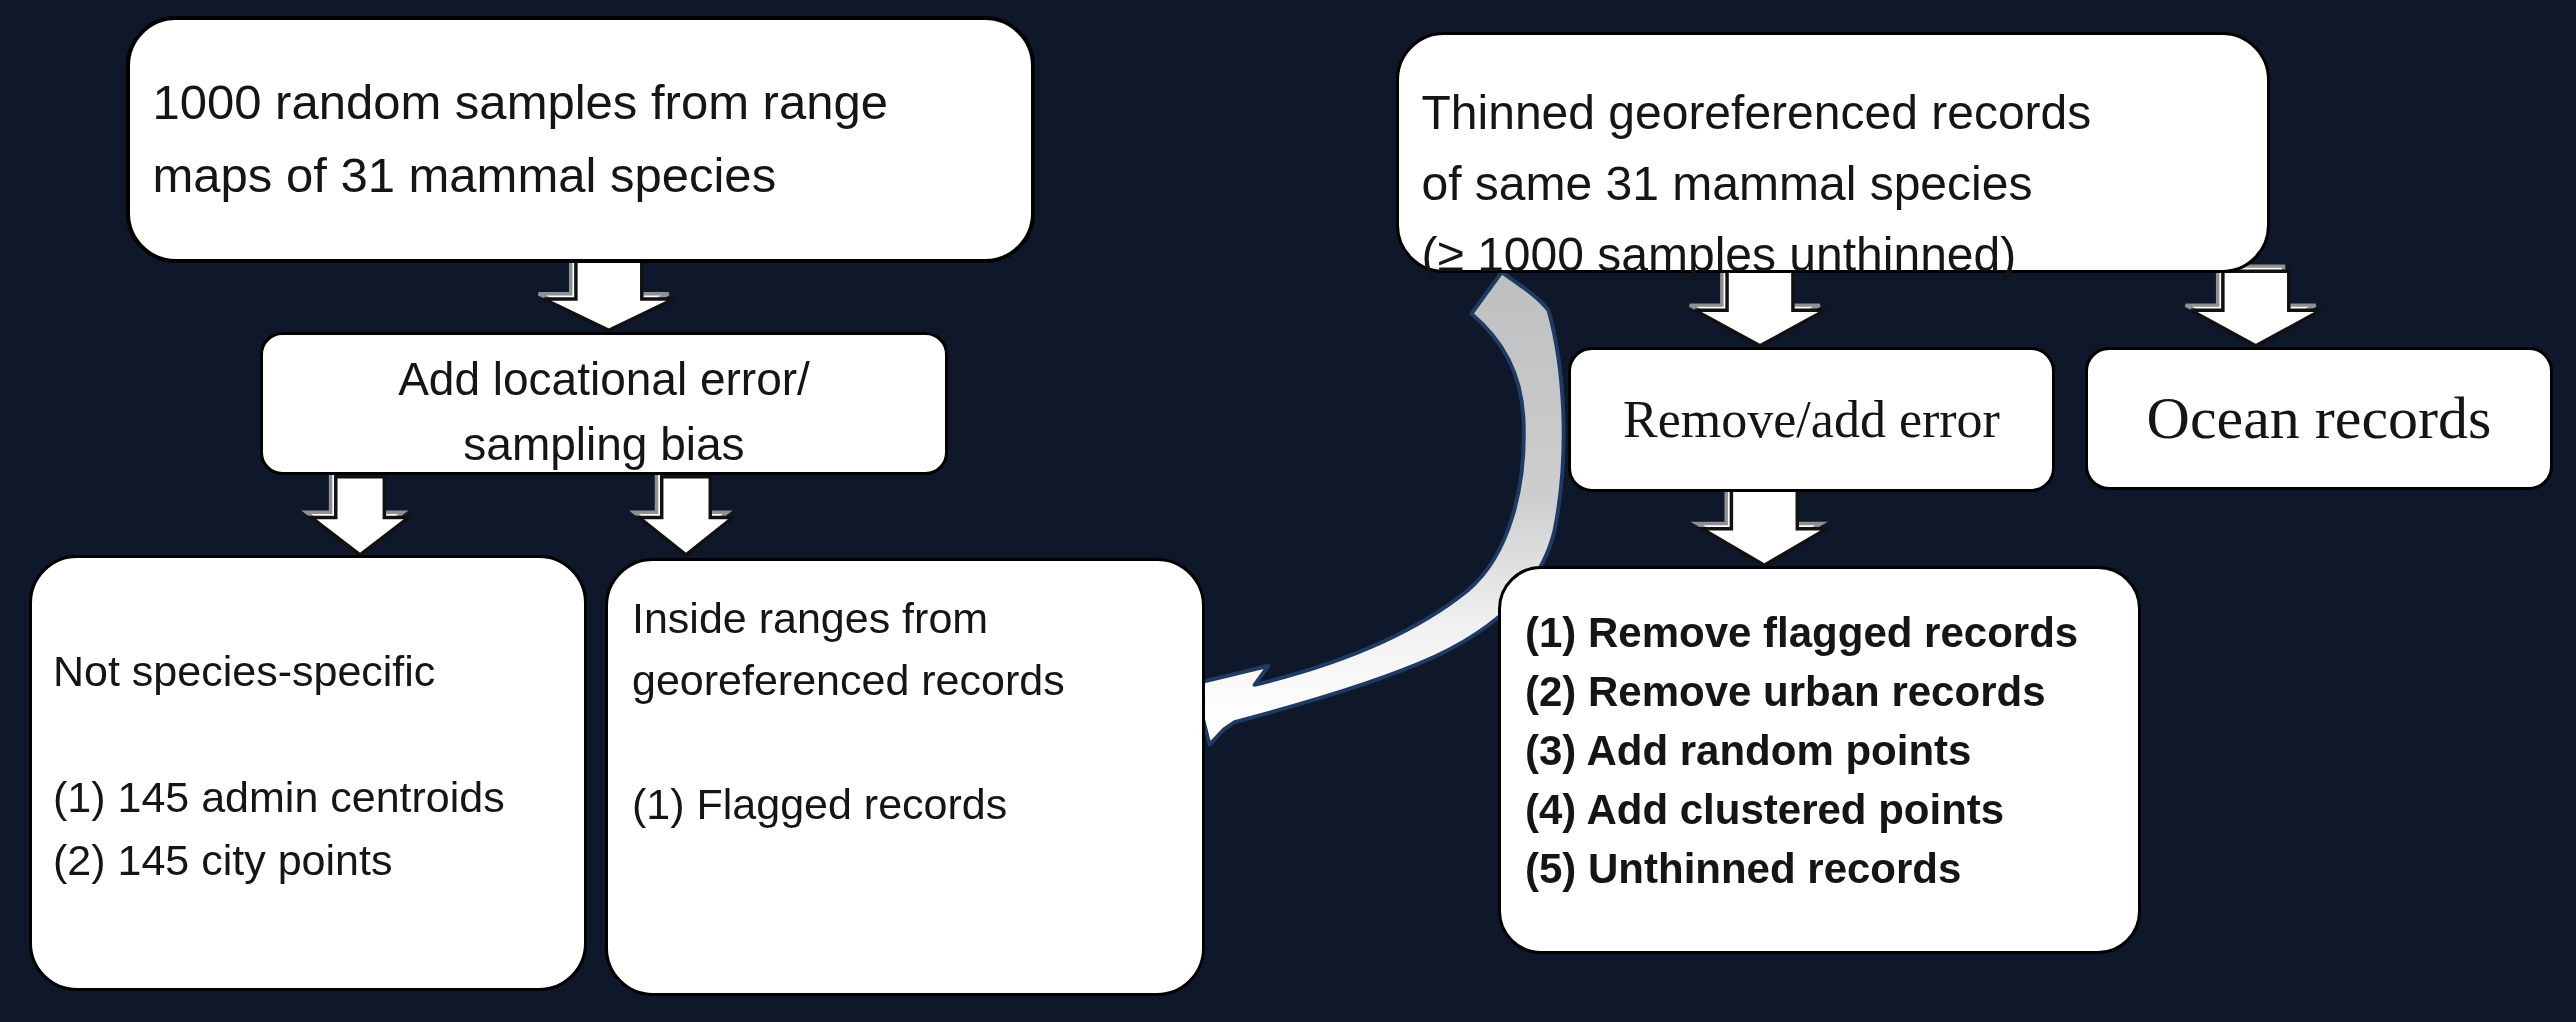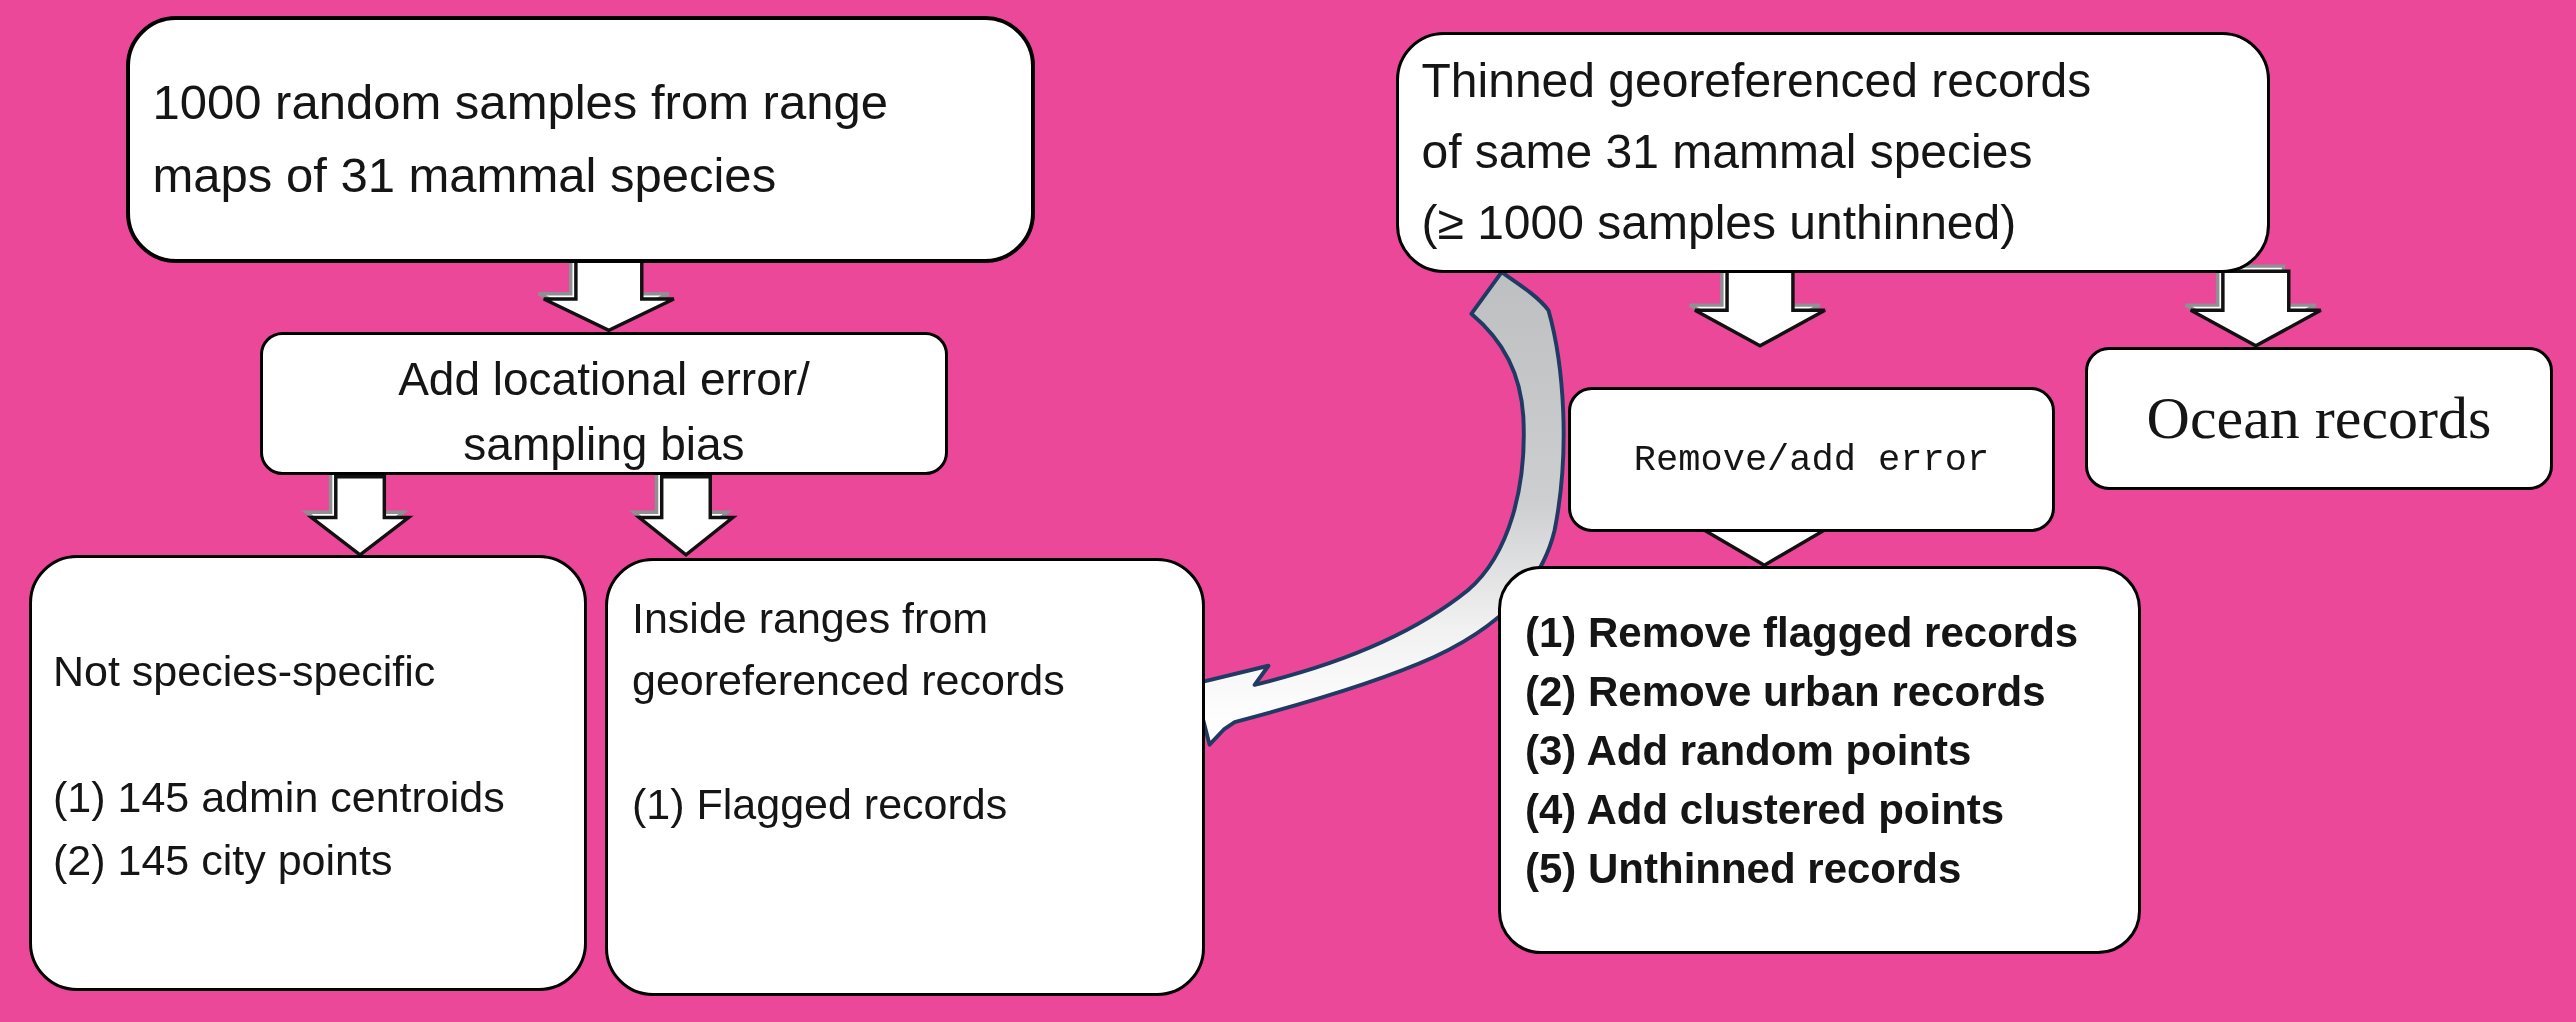--- a/index.html
+++ b/index.html
@@ -1,19 +1,19 @@
 <!DOCTYPE html>
 <html style="font-size:14px"><head>
 <meta charset="utf-8">
 <style>
   html,body{margin:0;padding:0;background:#ffffff;}
   .stage{
     position:relative;
     width:2576px;height:1022px;
-    background:#ec4899;
+    background:#0f172a;
     font-family:"Liberation Sans","DejaVu Sans",sans-serif;
     color:#151515;
     overflow:hidden;
   }
   .arrow-layer{position:absolute;left:0;top:0;width:2576px;height:1022px;}
   .arrow-shadow{fill:#ffffff;stroke:#8f9093;stroke-width:4;stroke-linejoin:miter;}
   .arrow-main{fill:#ffffff;stroke:#111111;stroke-width:4;stroke-linejoin:miter;}
   .curved-arrow{stroke:#1f3a63;stroke-width:4.5;stroke-linejoin:round;fill:url(#curveFade);}
 
   .node{
@@ -40,27 +40,27 @@
   .b3 .inner{padding:82px 0 0 21px;font-size:43px;}
   .b3 .bline{height:63px;line-height:63px;}
 
   
   .b4{left:605px;top:558px;width:600px;height:438px;border-radius:48px;}
   .b4 .inner{padding:26px 0 0 24px;font-size:43px;}
   .b4 .bline{height:62px;line-height:62px;}
 
   
   .b5{left:1396px;top:32px;width:874px;height:241px;border-radius:48px;}
-  .b5 .inner{padding:9.5px 0 0 22.5px;font-size:48px;}
+  .b5 .inner{padding:9.5px 0 0 22.5px;font-size:48px;margin-top:32px;}
   .b5 .bline{height:71px;line-height:71px;}
 
   
   .b6{left:1568px;top:347px;width:487px;height:145px;border-radius:24px;
       display:flex;align-items:center;justify-content:center;
-      font-family:Liberation Mono, monospace;font-size:37px;margin-top:40px;}
+      font-family:Liberation Serif, serif;font-size:52px;}
   
   .b7{left:2085px;top:347px;width:468px;height:143px;border-radius:24px;
       display:flex;align-items:center;justify-content:center;
       font-family:"Liberation Serif","DejaVu Serif",serif;font-size:60px;}
 
   
   .b8{left:1498px;top:566px;width:643px;height:388px;border-radius:43px;font-weight:bold;}
   .b8 .inner{padding:34px 0 0 24px;font-size:42px;}
   .b8 .bline{height:59px;line-height:59px;}
 </style>

